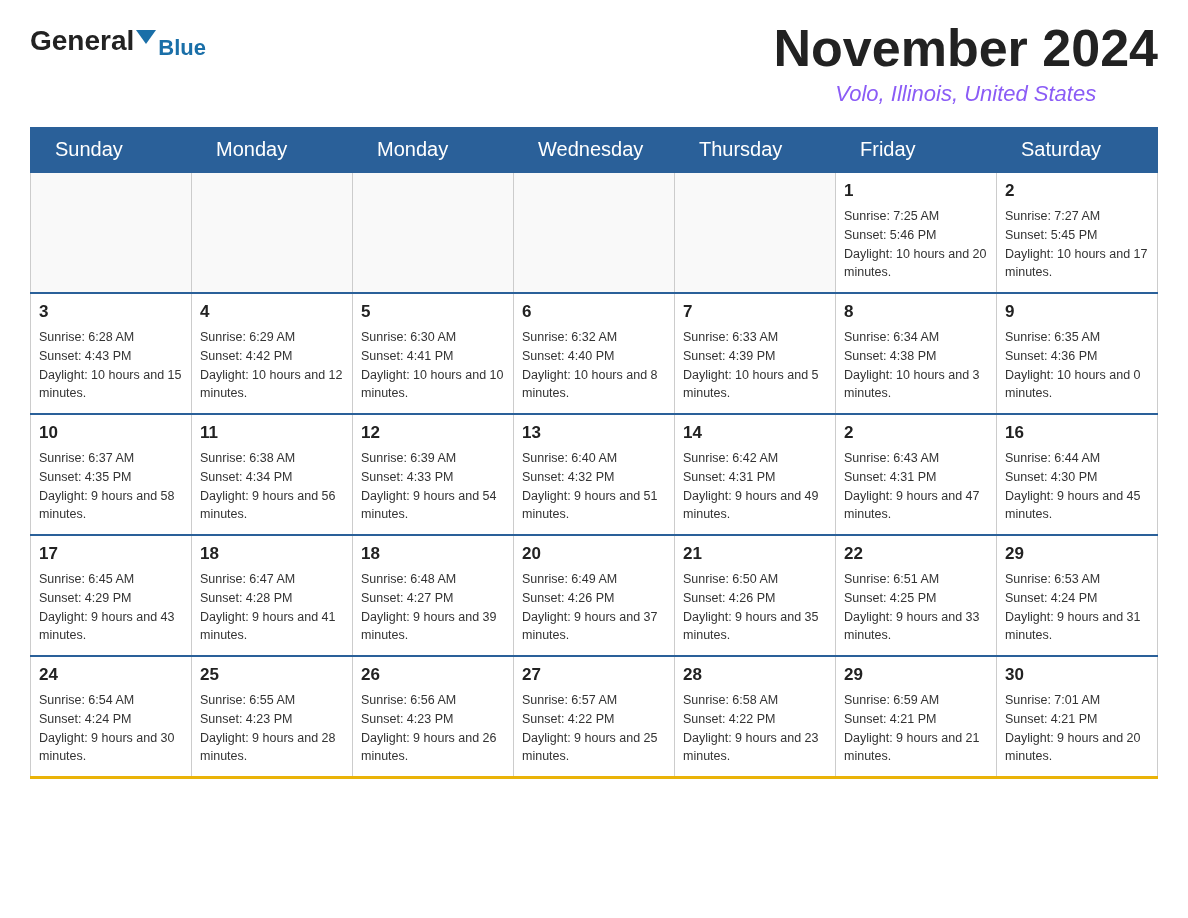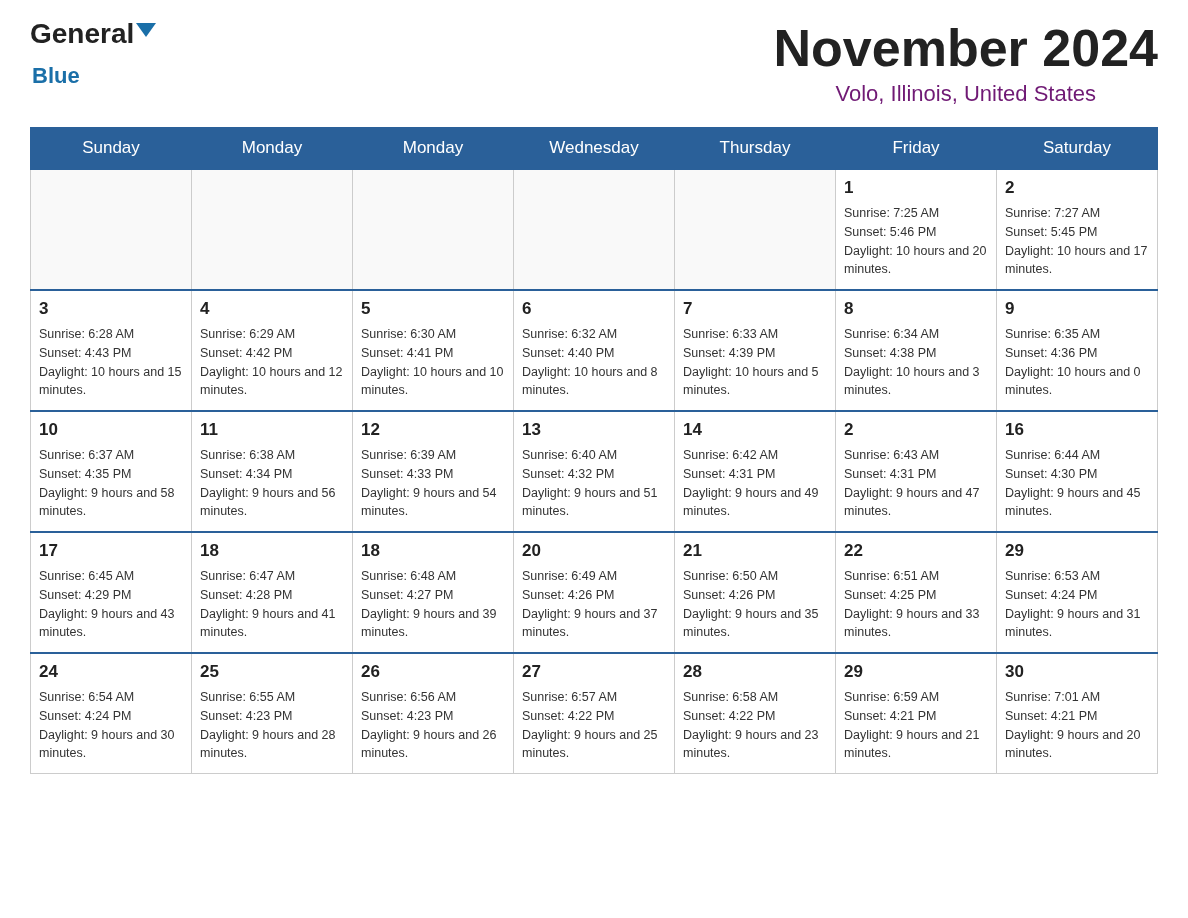--- a/index.html
+++ b/index.html
@@ -14,22 +14,22 @@
       padding: 20px 30px 30px 30px;
     }
     .header {
       display: flex;
       justify-content: space-between;
       align-items: flex-start;
       margin-bottom: 20px;
     }
     .logo {
       display: flex;
-      flex-direction: column;
-      align-items: flex-start;
+      flex-direction: row;
+      align-items: center;
     }
     .logo-general {
       font-size: 28px;
       font-weight: bold;
       color: #222;
       line-height: 1;
     }
     .logo-triangle {
       display: inline-block;
       width: 0;
@@ -53,35 +53,36 @@
       text-align: center;
     }
     .month-title {
       font-size: 52px;
       font-weight: bold;
       color: #222;
       line-height: 1.1;
     }
     .location-title {
       font-size: 22px;
-      color: #701a75;
+      color: #8b5cf6;
       margin-top: 4px;
+      font-style: italic;
     }
     .calendar {
       width: 100%;
       border-collapse: collapse;
       border: 1px solid #aaa;
     }
     .calendar th {
       background: #2a6099;
       color: #fff;
-      font-size: 17px;
+      font-size: 20px;
       font-weight: normal;
-      padding: 10px 8px;
-      text-align: center;
+      padding: 10px 24px;
+      text-align: left;
       border: 1px solid #2a6099;
     }
     .calendar td {
       vertical-align: top;
       padding: 8px 8px 10px 8px;
       border: 1px solid #ccc;
       width: calc(100% / 7);
       min-height: 110px;
     }
     .calendar tr {
@@ -96,21 +97,21 @@
     .day-info {
       font-size: 12.5px;
       color: #333;
       line-height: 1.5;
       margin-top: 6px;
     }
     .empty-cell {
       background: #f9f9f9;
     }
     .calendar tbody tr:last-child {
-      border-bottom: 1px solid #eab308;
+      border-bottom: 3px solid #eab308;
     }
   </style>
 </head>
 <body>
 
 <div class="page">
   <div class="header">
 
     <div class="logo">
       <div style="display:flex; align-items:center;">

